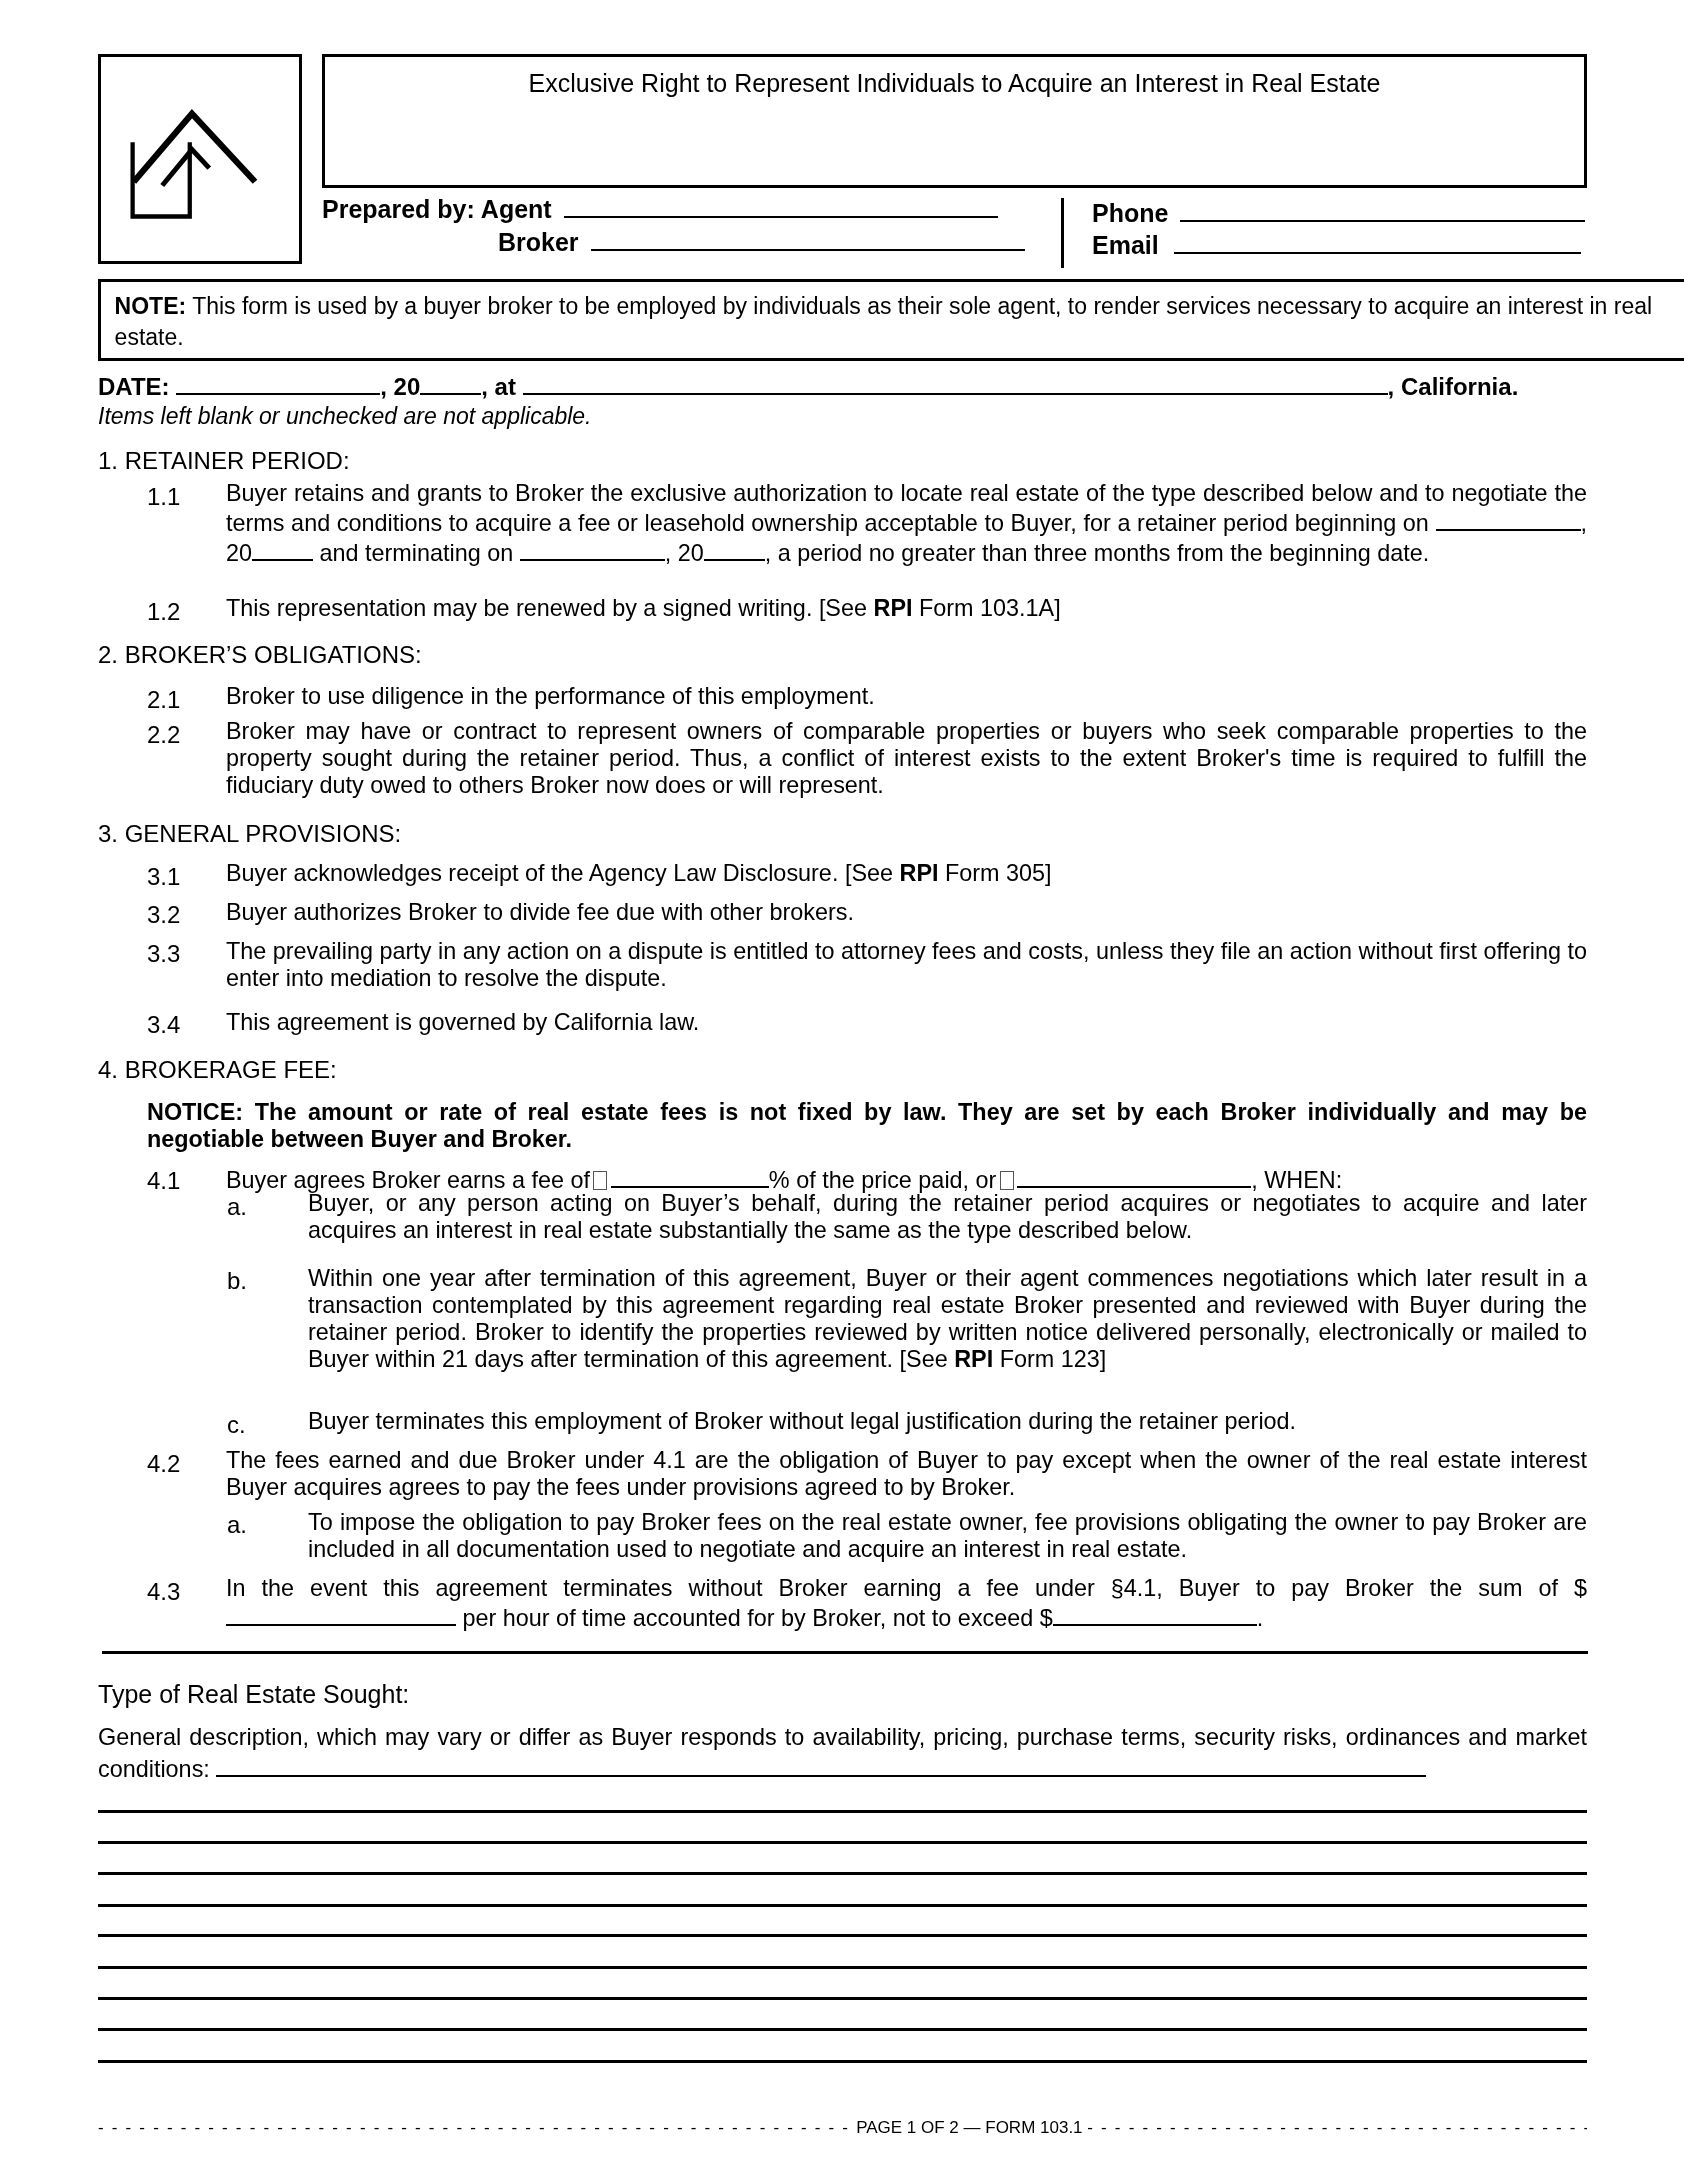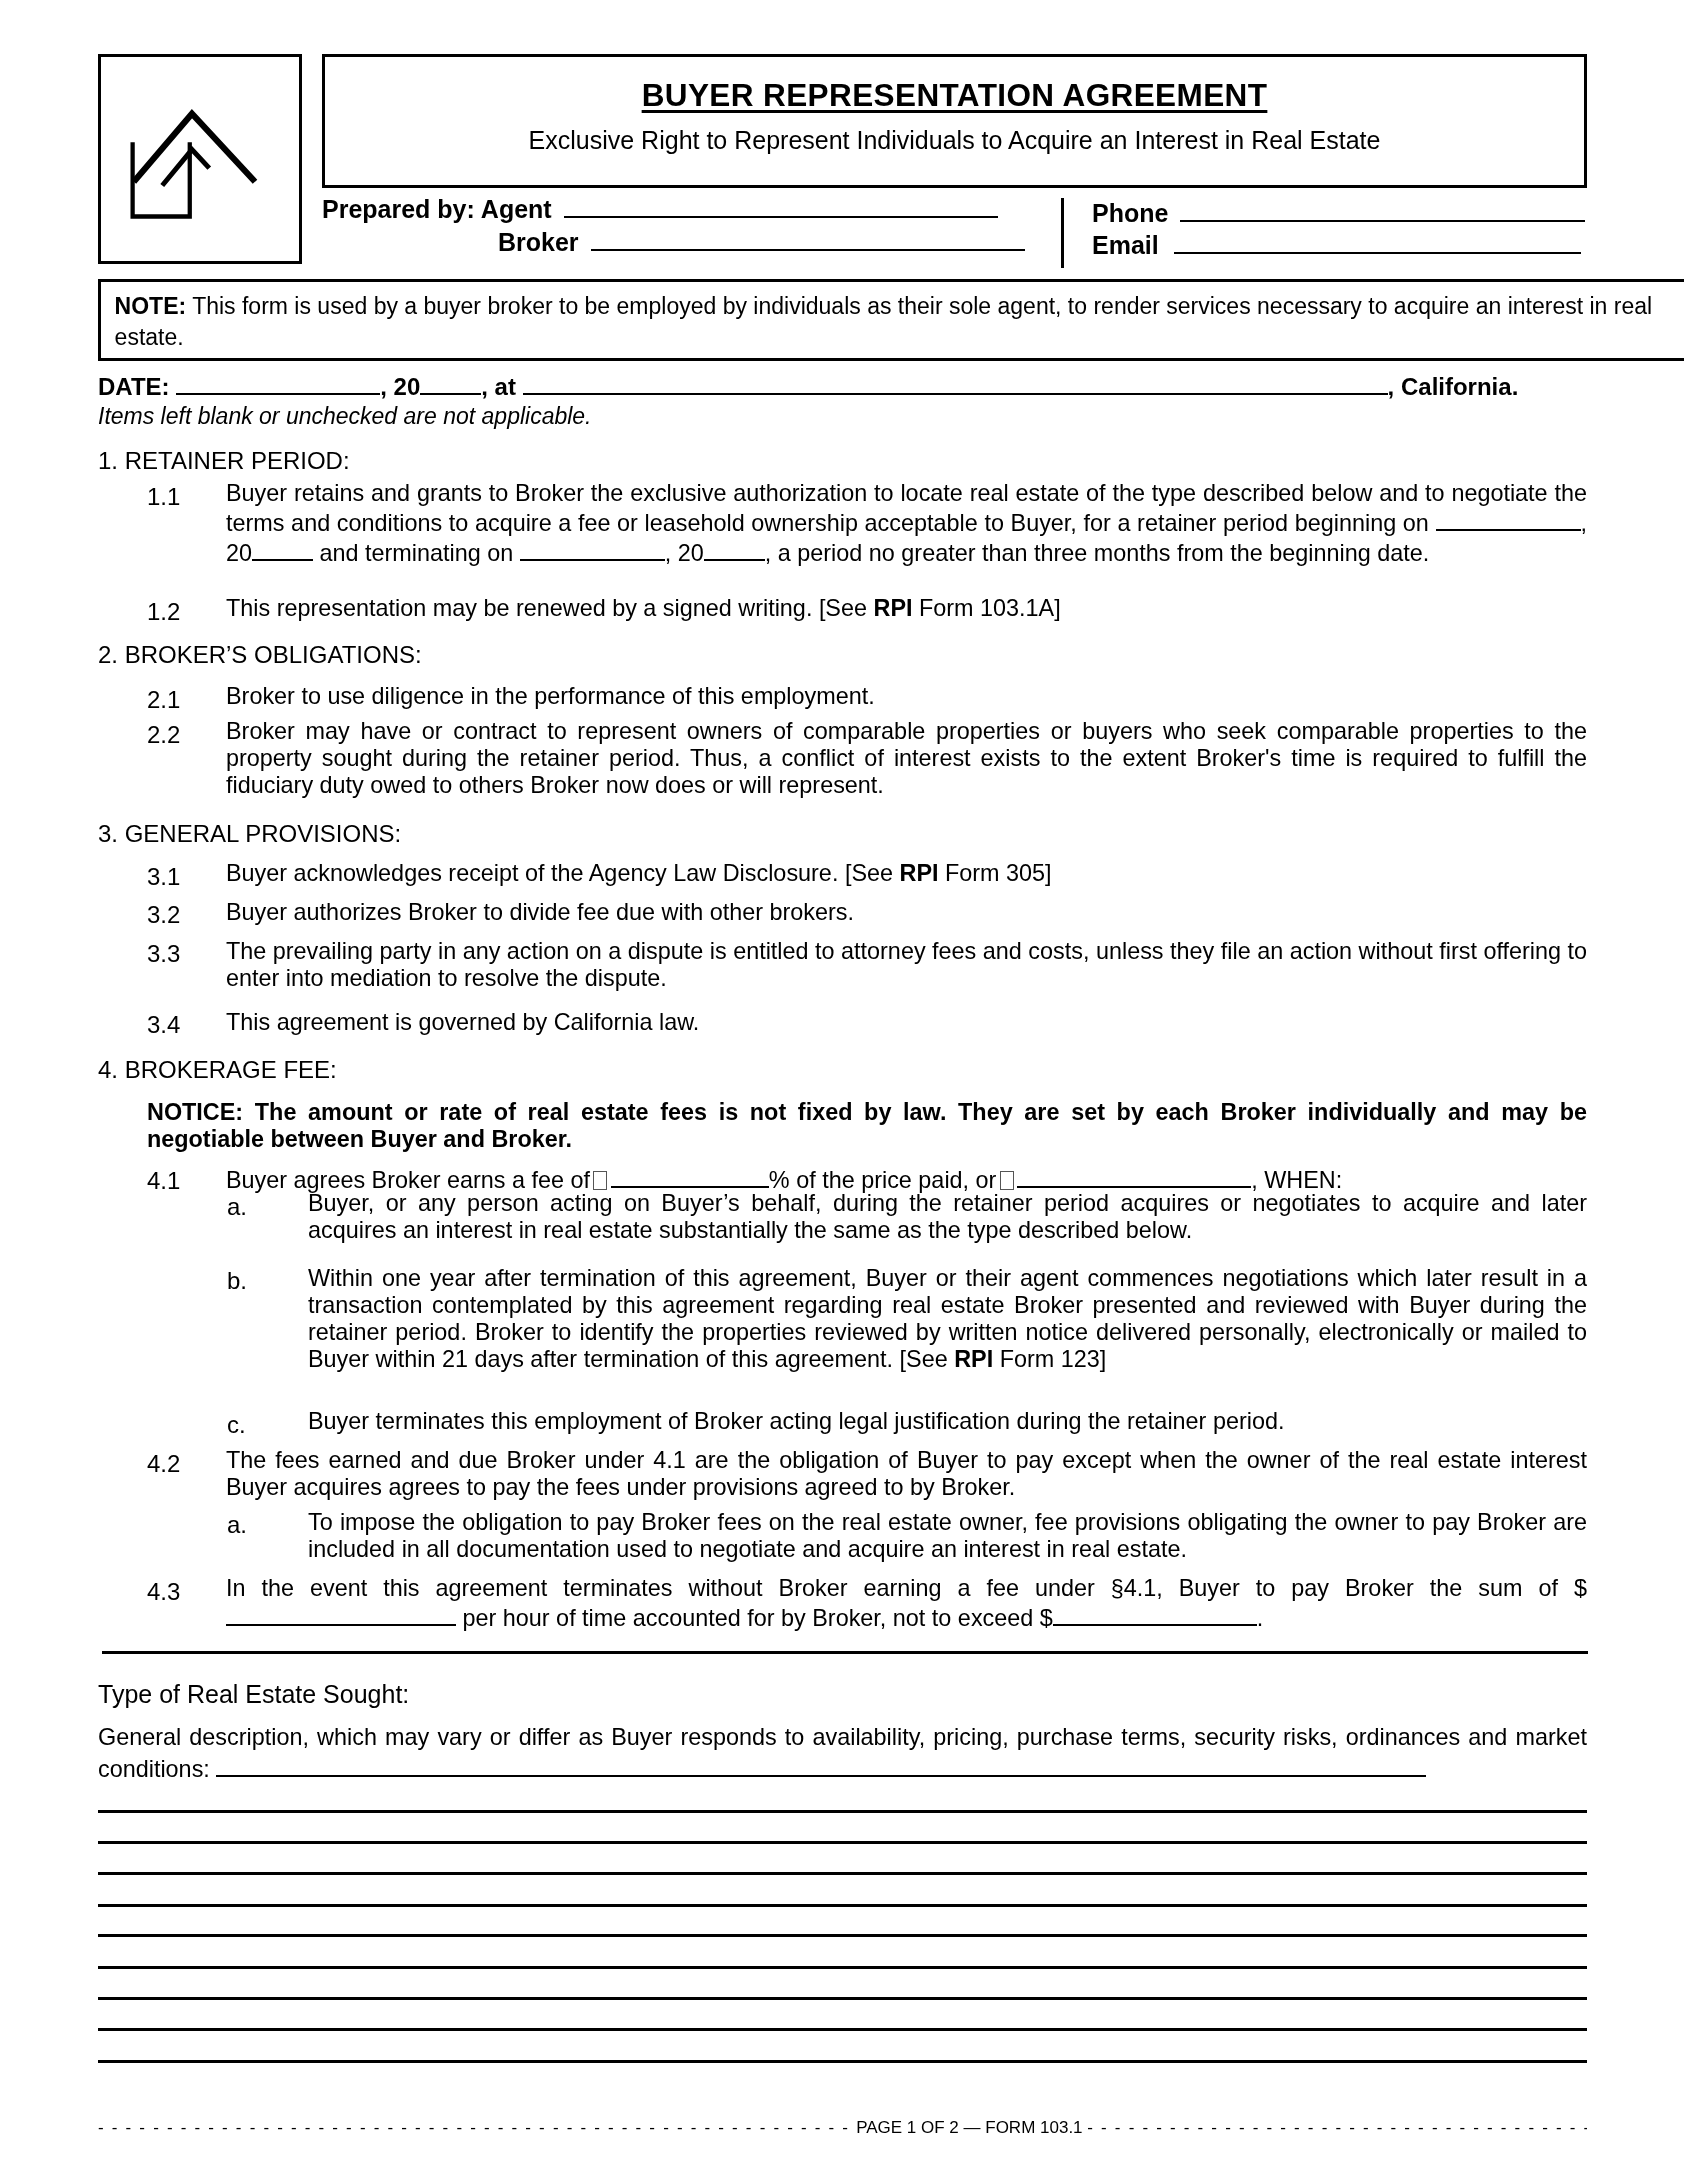--- a/index.html
+++ b/index.html
@@ -48,21 +48,20 @@
 
 <div class="abs logo-box">
   <svg width="198" height="203" viewBox="0 0 232 238">
     <polyline points="32,105 79,50 130,105" fill="none" stroke="#000" stroke-width="5" transform="translate(-8,-6) scale(1.45)"></polyline>
     <polyline points="55,108 79,79 93,94" fill="none" stroke="#000" stroke-width="4" transform="translate(-8,-6) scale(1.45)"></polyline>
     <polyline points="45,106 45,193 112,193 112,106" fill="none" stroke="#000" stroke-width="5" transform="translate(-8,-6) scale(1.0)"></polyline>
   </svg>
 </div>
 
 <div class="abs title-box">
-  <div class="title">BUYER REPRESENTATION AGREEMENT</div>
   <div class="subtitle">Exclusive Right to Represent Individuals to Acquire an Interest in Real Estate</div>
 </div>
 
 <div class="abs prep" style="left:322px; top:194px;">
   <span>Prepared by: Agent</span>
   <span class="blank" style="width:434px; margin-left:5.1px;"></span>
 </div>
 <div class="abs prep" style="left:498px; top:227px;">
   <span>Broker</span>
   <span class="blank" style="width:434px; margin-left:5.1px;"></span>
@@ -124,21 +123,21 @@
 <div class="para" style="left:226px; top:1164px; width:1361px; white-space:nowrap;">
   <span>Buyer agrees Broker earns a fee of</span><span class="checkbox"></span><span class="blank" style="width:158px;"></span><span>% of the price paid, or</span><span class="checkbox"></span><span class="blank" style="width:234px;"></span><span>, WHEN:</span>
 </div>
 <div class="abs num" style="left:227px; top:1193px;">a.</div>
 <div class="para" style="left:308px; top:1190px; width:1279px;">Buyer, or any person acting on Buyer’s behalf, during the retainer period acquires or negotiates to acquire and later acquires an interest in real estate substantially the same as the type described below.</div>
 <div class="abs num" style="left:227px; top:1267px;">b.</div>
 <div class="para" style="left:308px; top:1265px; width:1279px;">
   <span>Within one year after termination of this agreement, Buyer or their agent commences negotiations which later result in a transaction contemplated by this agreement regarding real estate Broker presented and reviewed with Buyer during the retainer period. Broker to identify the properties reviewed by written notice delivered personally, electronically or mailed to Buyer within 21 days after termination of this agreement. [See </span><b>RPI</b><span> Form 123]</span>
 </div>
 <div class="abs num" style="left:227px; top:1411px;">c.</div>
-<div class="para" style="left:308px; top:1408px; width:1279px;">Buyer terminates this employment of Broker acting legal justification during the retainer period.</div>
+<div class="para" style="left:308px; top:1408px; width:1279px;">Buyer terminates this employment of Broker without legal justification during the retainer period.</div>
 <div class="abs num" style="left:147px; top:1450px;">4.2</div>
 <div class="para" style="left:226px; top:1447px; width:1361px;">The fees earned and due Broker under 4.1 are the obligation of Buyer to pay except when the owner of the real estate interest Buyer acquires agrees to pay the fees under provisions agreed to by Broker.</div>
 <div class="abs num" style="left:227px; top:1511px;">a.</div>
 <div class="para" style="left:308px; top:1509px; width:1279px;">To impose the obligation to pay Broker fees on the real estate owner, fee provisions obligating the owner to pay Broker are included in all documentation used to negotiate and acquire an interest in real estate.</div>
 <div class="abs num" style="left:147px; top:1578px;">4.3</div>
 <div class="para" style="left:226px; top:1575px; width:1361px;">
   <span>In the event this agreement terminates without Broker earning a fee under §4.1, Buyer to pay Broker the sum of $</span><span class="blank" style="width:230px;"></span><span> per hour of time accounted for by Broker, not to exceed $</span><span class="blank" style="width:204px;"></span><span>.</span>
 </div>
 
 <div class="abs thick-rule"></div>

